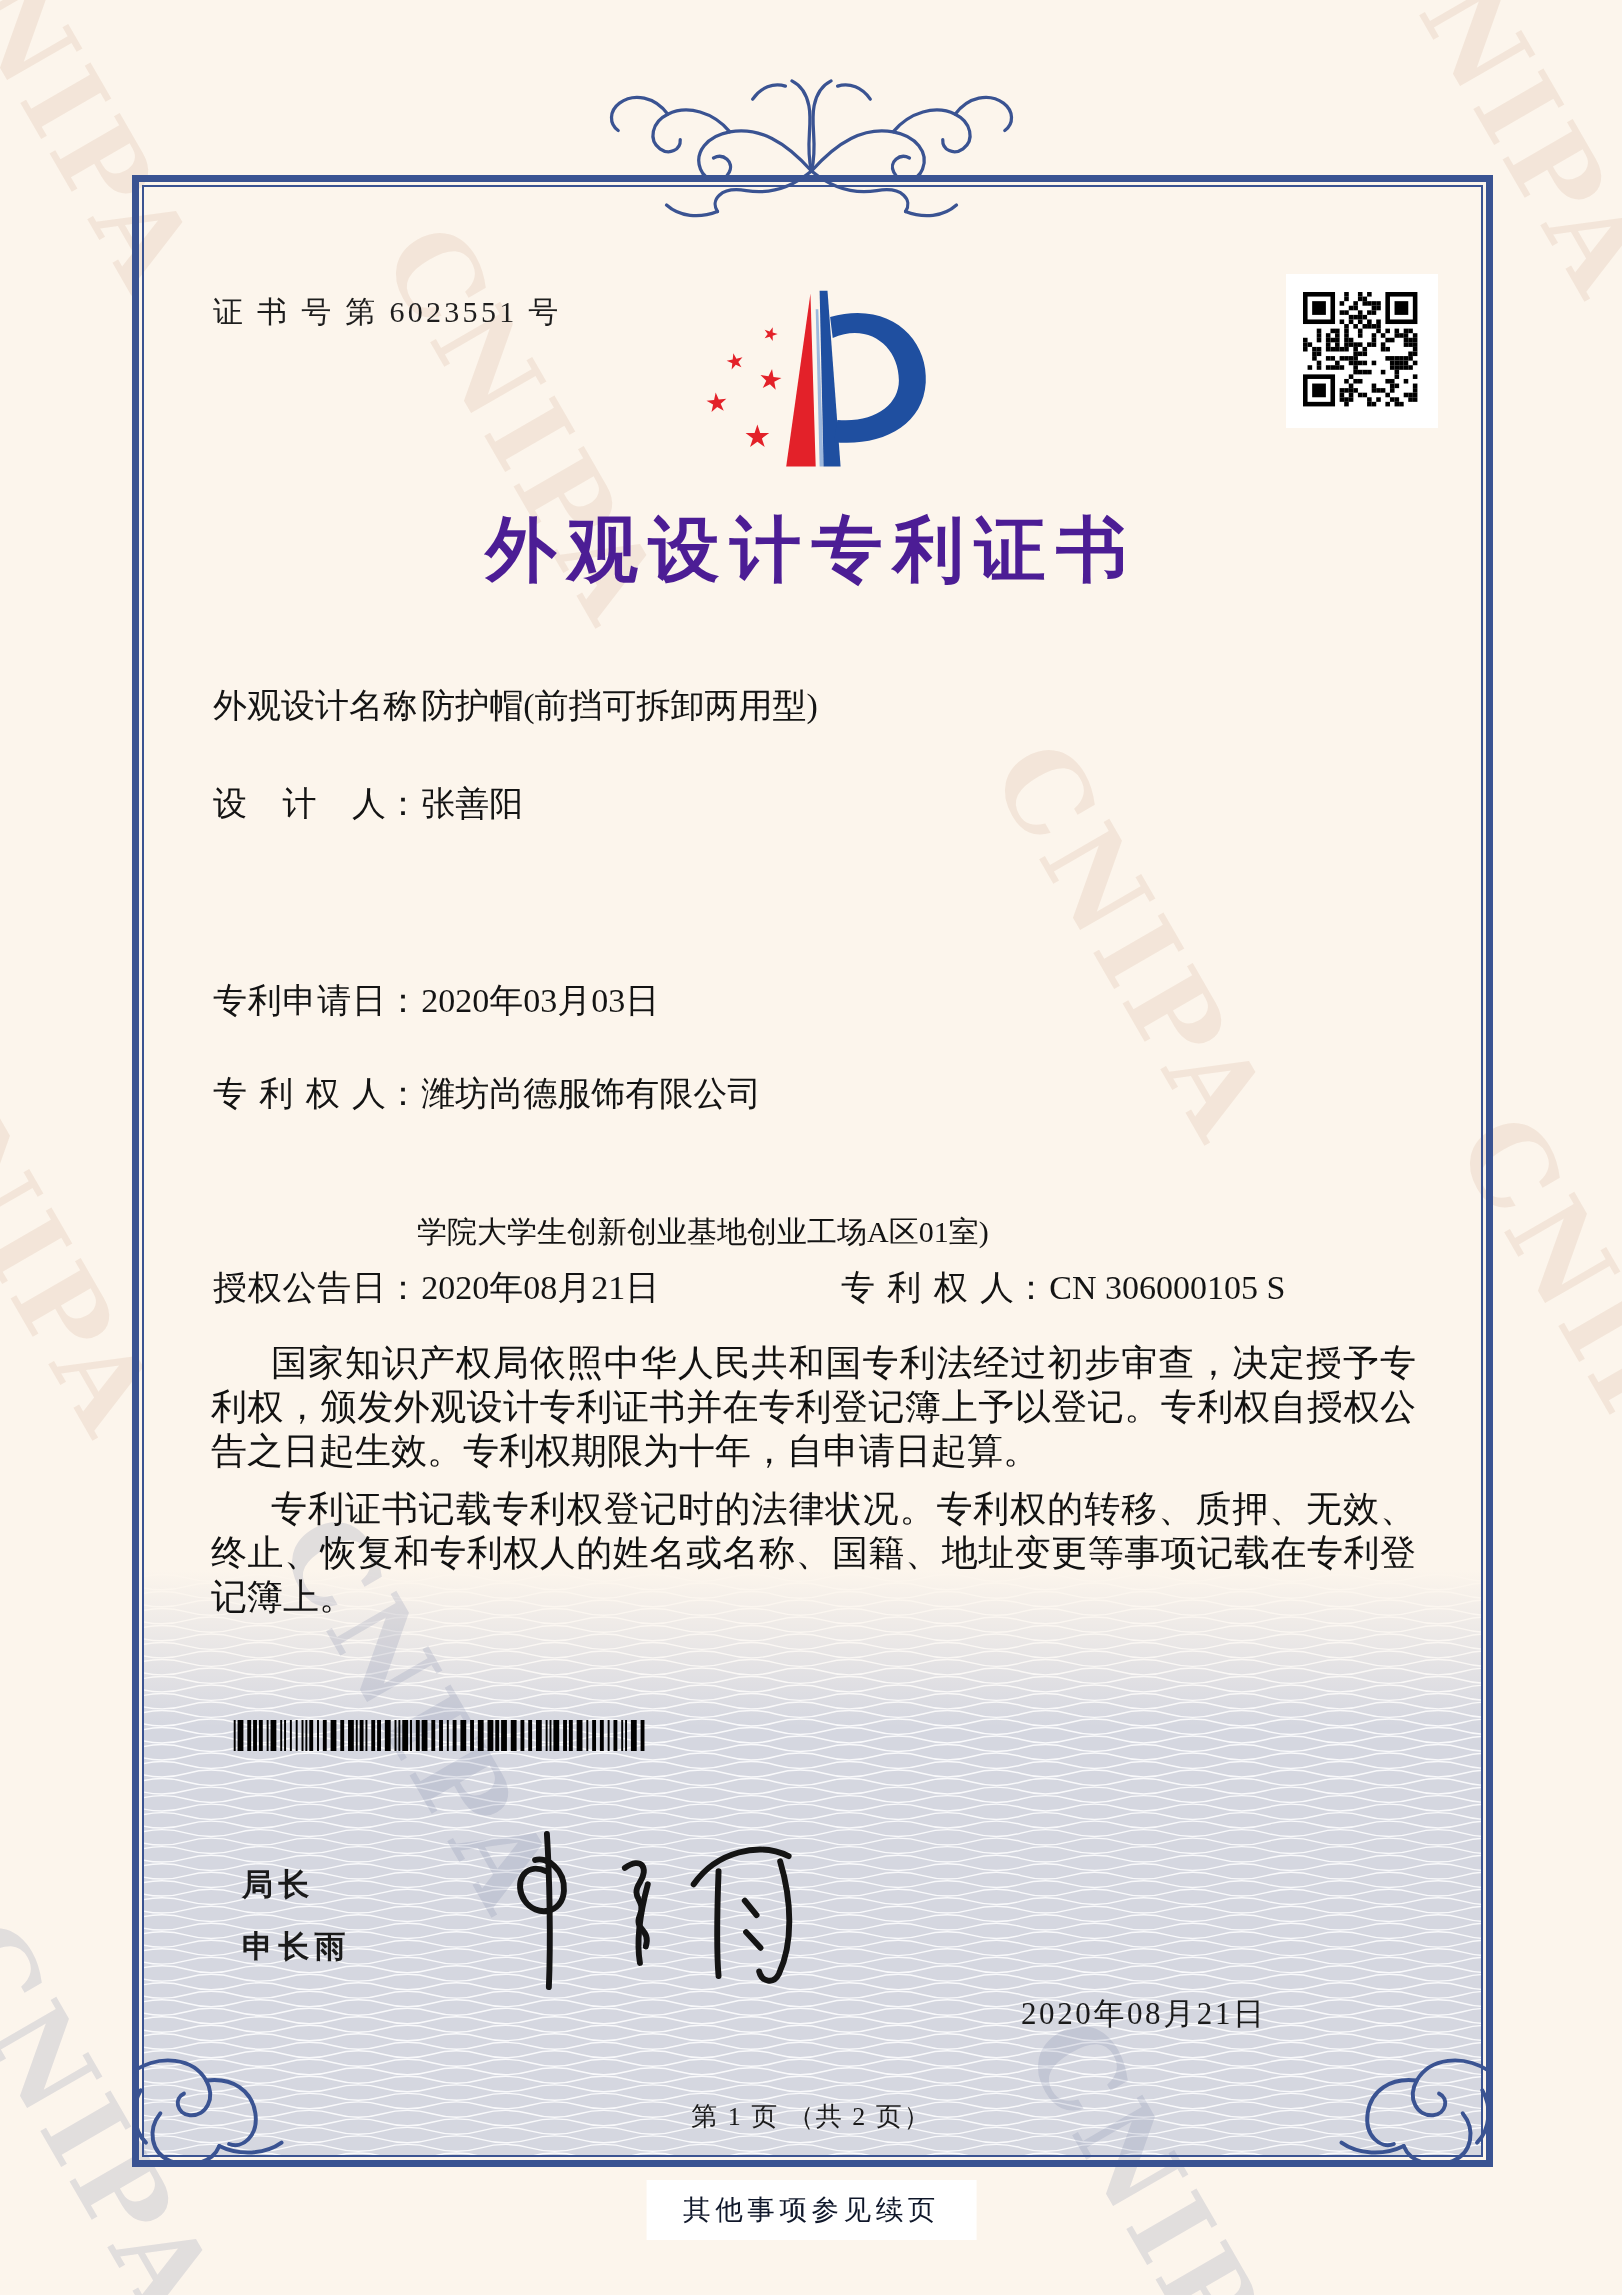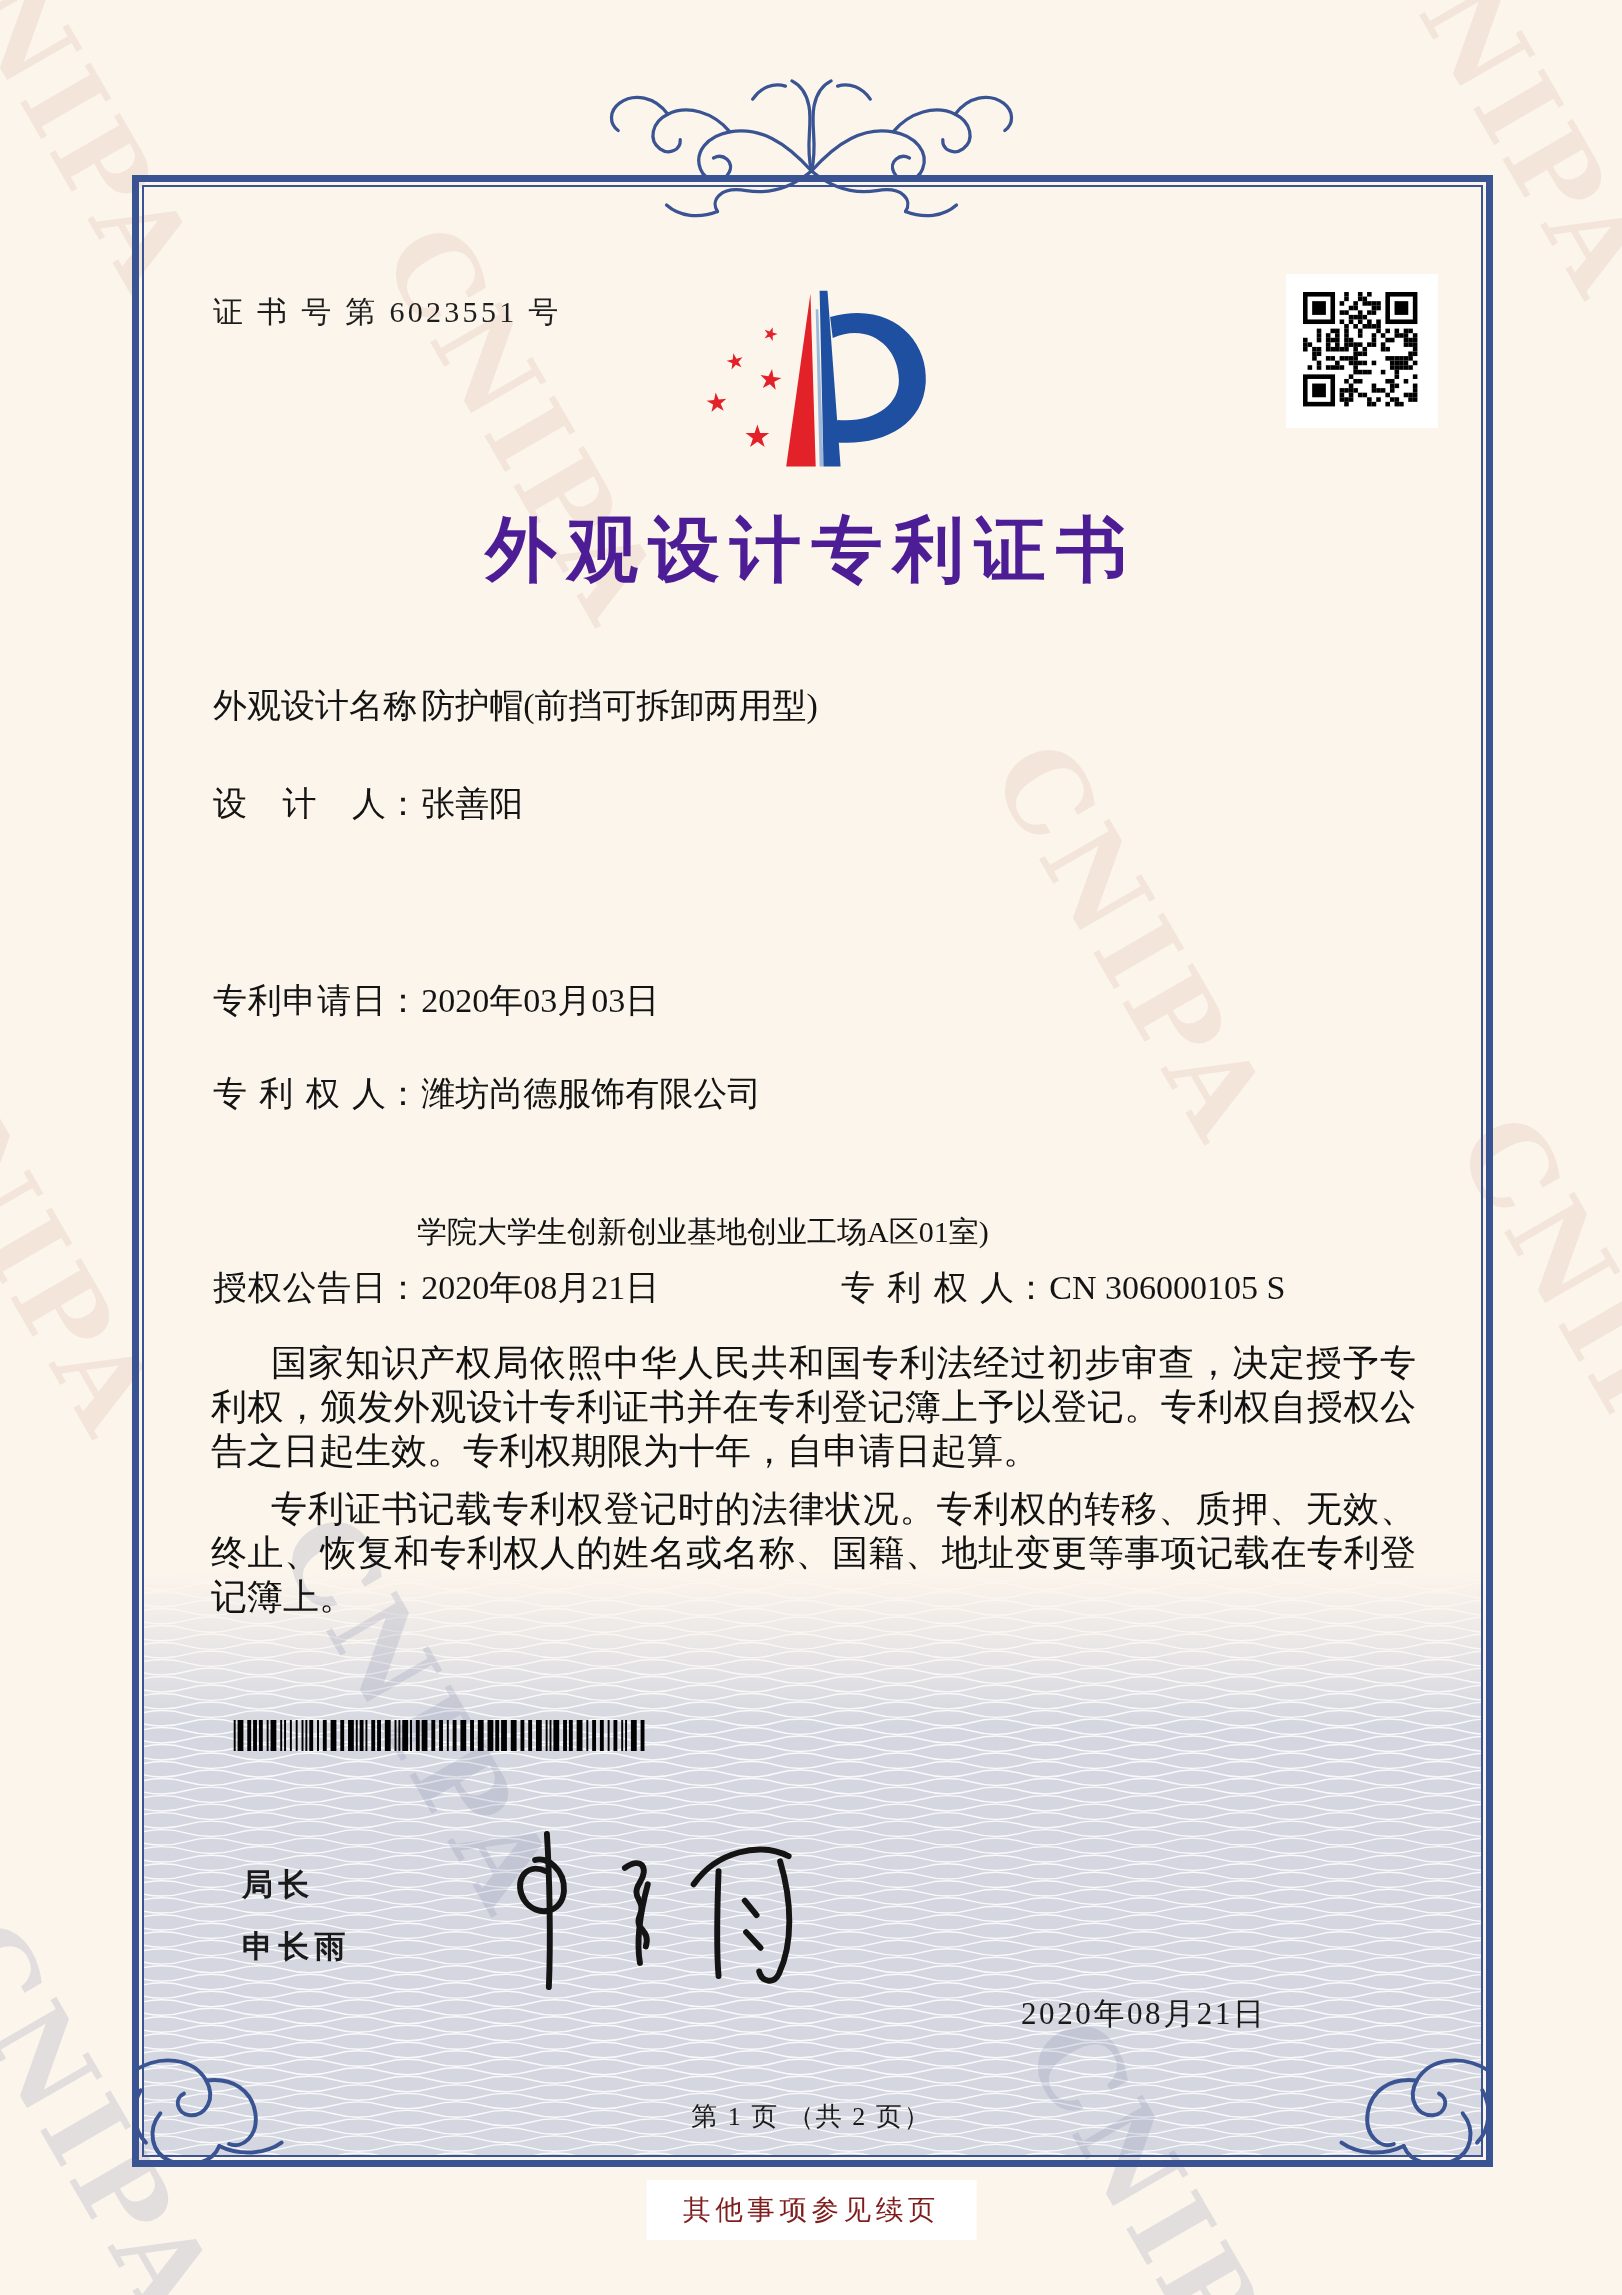--- a/index.html
+++ b/index.html
@@ -73,21 +73,21 @@
   }
   .paras p{margin:0;text-indent:60px;}
   .paras p + p{margin-top:14.4px;}
   .officer-title{position:absolute;left:242px;top:1864px;font-size:31px;font-weight:bold;letter-spacing:5.2px;}
   .officer-name{position:absolute;left:242px;top:1926px;font-size:31px;font-weight:bold;letter-spacing:5.2px;}
   .issue-date{position:absolute;left:1021px;top:1993px;font-size:31px;letter-spacing:2.6px;}
   .page-info{position:absolute;left:0;right:0;top:2099px;text-align:center;font-size:26px;letter-spacing:2px;}
   .footer-note{
     position:absolute;left:50%;top:2180px;transform:translateX(-50%);
     background:#ffffff;padding:11.8px 37px;
-    font-size:27.5px;letter-spacing:4.6px;white-space:nowrap;color:#7f1d1d;
+    font-size:27.5px;letter-spacing:4.6px;white-space:nowrap;color:#0f172a;
   }
   svg{display:block;}
 </style>
 </head>
 <body>
 
 <div class="page">
 
   <div class="wave-zone">
     <svg id="waves-svg" width="1339" height="587" viewBox="0 0 2046 897">

